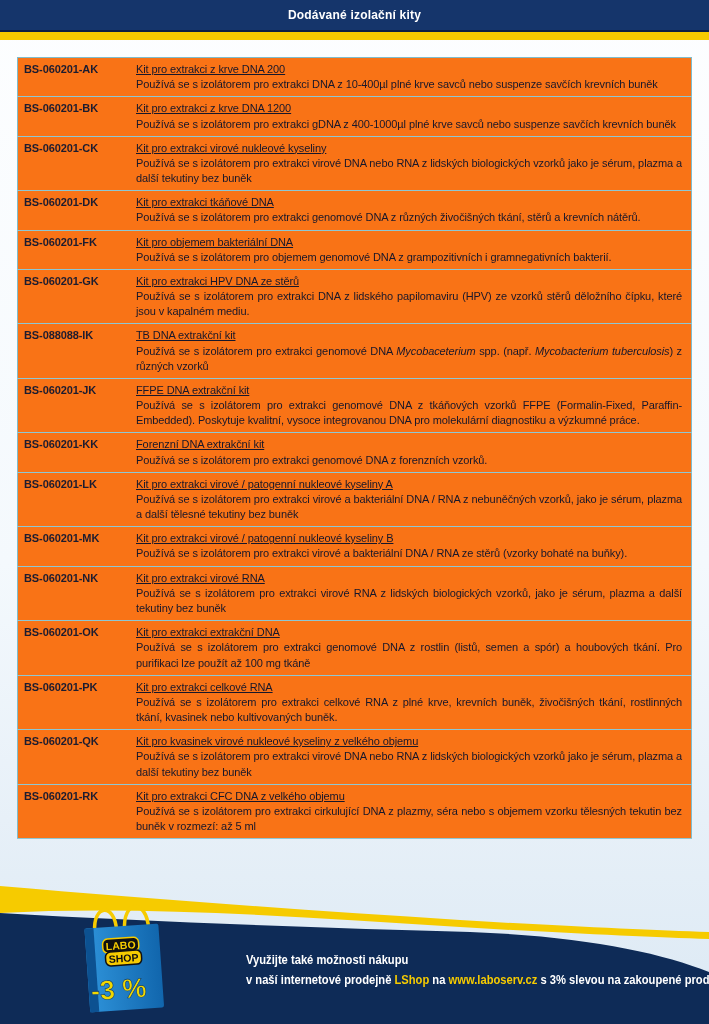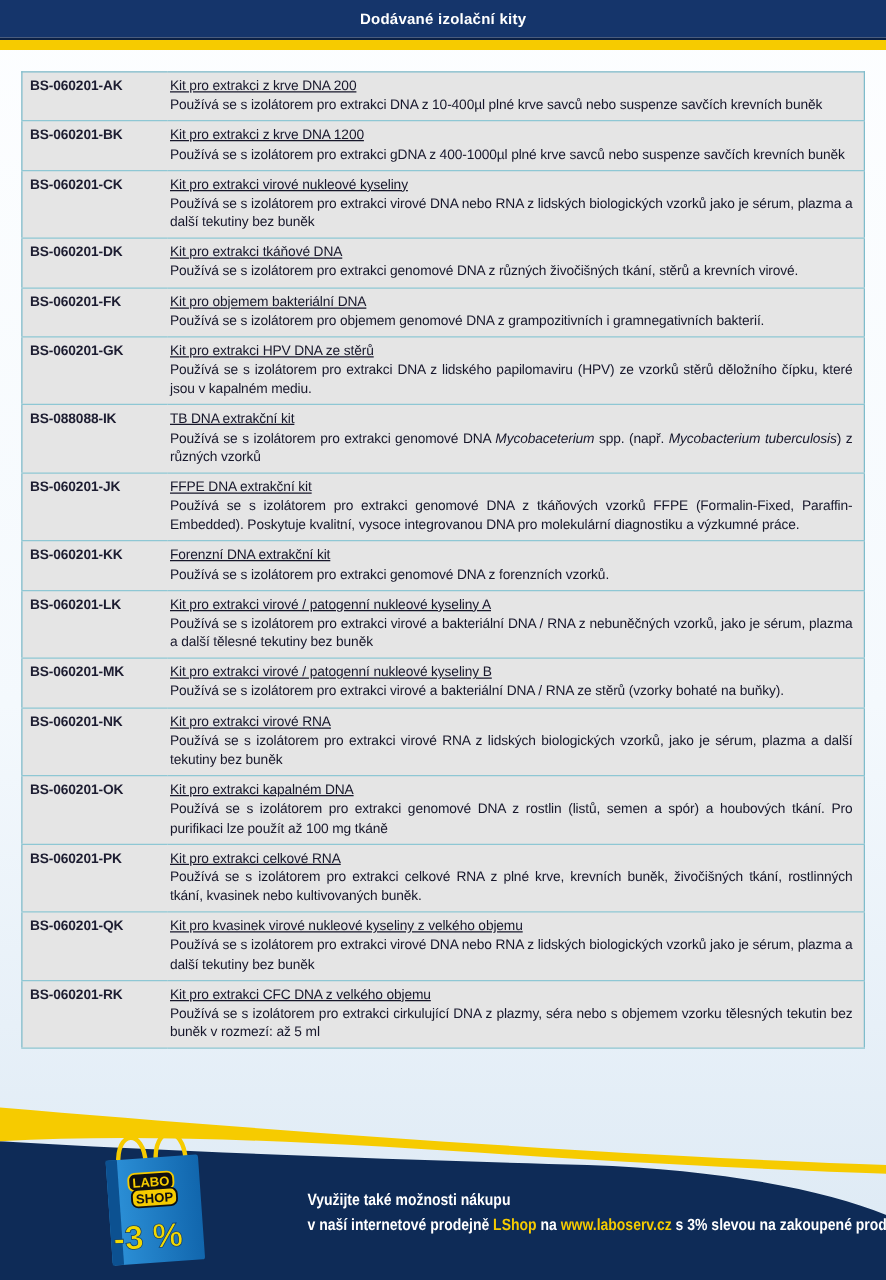--- a/index.html
+++ b/index.html
@@ -12,21 +12,21 @@
   .page-header{height:30px;background:#15356b;}
   .page-header .title{
     color:#ffffff;font-weight:bold;font-size:12px;line-height:30px;
     text-align:center;letter-spacing:.2px;
   }
   .header-underline{height:2px;background:#0c2146;}
   .header-gold{height:8px;background:#f6cb00;}
   
   table.kits{
     position:absolute;top:57px;left:17px;width:675px;
-    border-collapse:collapse;background:#e5e5e5;
+    border-collapse:collapse;background:#f97316;
     border:1px solid #7fbccb;
     font-size:11px;color:#17172b;letter-spacing:-0.1px;
   }
   table.kits tr{border-bottom:1px solid #8ec7d4;}
   td{vertical-align:top;line-height:1.38;}
   td.code{
     width:106px;padding:4px 4px 4px 6px;font-weight:bold;color:#1c1c30;
     white-space:nowrap;
   }
   td.info{padding:4px 9px 4px 2px;}
@@ -77,21 +77,21 @@
     <td class="info">
       <div class="kit-title">Kit pro extrakci virové nukleové kyseliny</div>
       <div class="kit-desc"><span>Používá se s izolátorem pro extrakci virové DNA nebo RNA z lidských biologických vzorků jako je sérum, plazma a další tekutiny bez buněk</span></div>
     </td>
   </tr>
 
   <tr>
     <td class="code">BS-060201-DK</td>
     <td class="info">
       <div class="kit-title">Kit pro extrakci tkáňové DNA</div>
-      <div class="kit-desc"><span>Používá se s izolátorem pro extrakci genomové DNA z různých živočišných tkání, stěrů a krevních virové.</span></div>
+      <div class="kit-desc"><span>Používá se s izolátorem pro extrakci genomové DNA z různých živočišných tkání, stěrů a krevních nátěrů.</span></div>
     </td>
   </tr>
 
 
   <tr>
     <td class="code">BS-060201-FK</td>
     <td class="info">
       <div class="kit-title">Kit pro objemem bakteriální DNA</div>
       <div class="kit-desc"><span>Používá se s izolátorem pro objemem genomové DNA z grampozitivních i gramnegativních bakterií.</span></div>
     </td>
@@ -149,21 +149,21 @@
     <td class="code">BS-060201-NK</td>
     <td class="info">
       <div class="kit-title">Kit pro extrakci virové RNA</div>
       <div class="kit-desc"><span>Používá se s izolátorem pro extrakci virové RNA z lidských biologických vzorků, jako je sérum, plazma a další tekutiny bez buněk</span></div>
     </td>
   </tr>
 
   <tr>
     <td class="code">BS-060201-OK</td>
     <td class="info">
-      <div class="kit-title">Kit pro extrakci kapalném DNA</div>
+      <div class="kit-title">Kit pro extrakci extrakční DNA</div>
       <div class="kit-desc"><span>Používá se s izolátorem pro extrakci genomové DNA z rostlin (listů, semen a spór) a houbových tkání. Pro purifikaci lze použít až 100 mg tkáně</span></div>
     </td>
   </tr>
 
   <tr>
     <td class="code">BS-060201-PK</td>
     <td class="info">
       <div class="kit-title">Kit pro extrakci celkové RNA</div>
       <div class="kit-desc"><span>Používá se s izolátorem pro extrakci celkové RNA z plné krve, krevních buněk, živočišných tkání, rostlinných tkání, kvasinek nebo kultivovaných  buněk.</span></div>
     </td>

